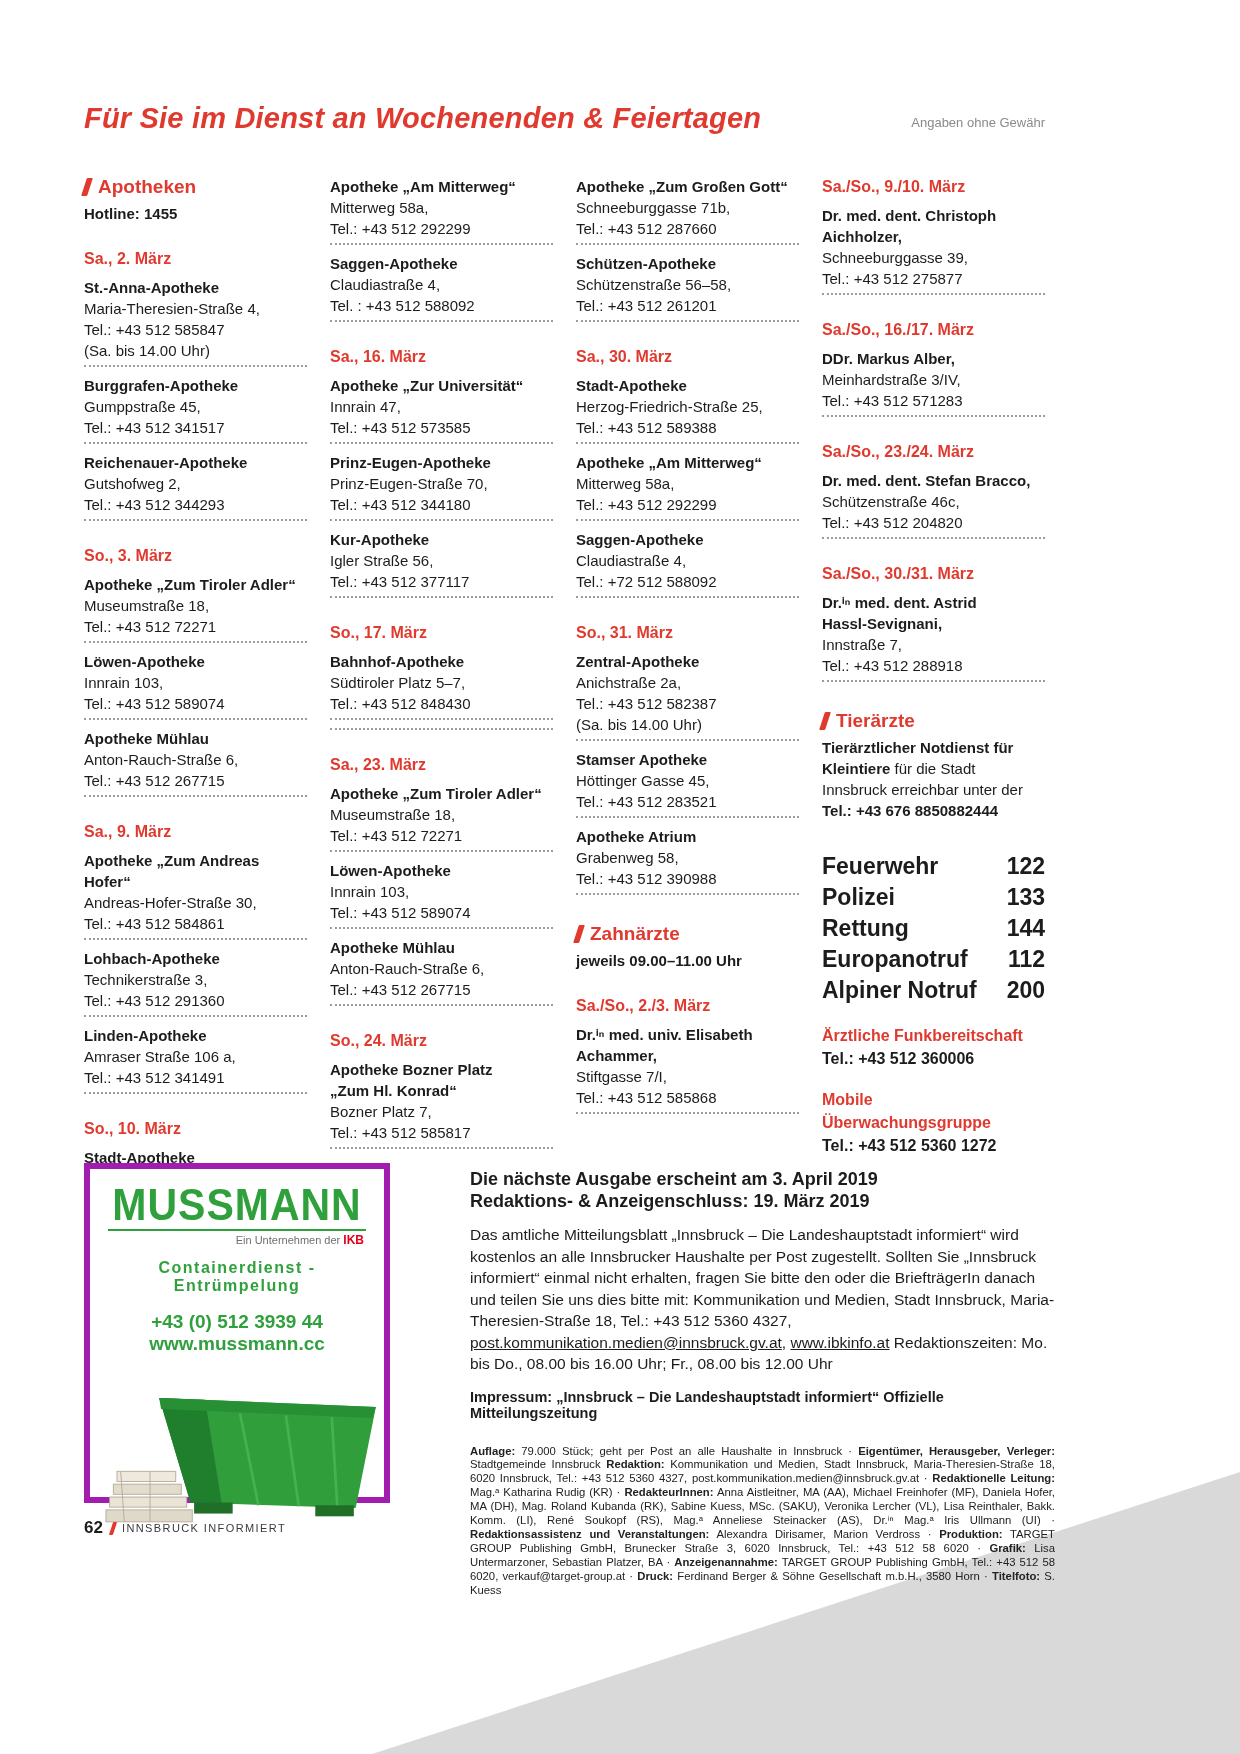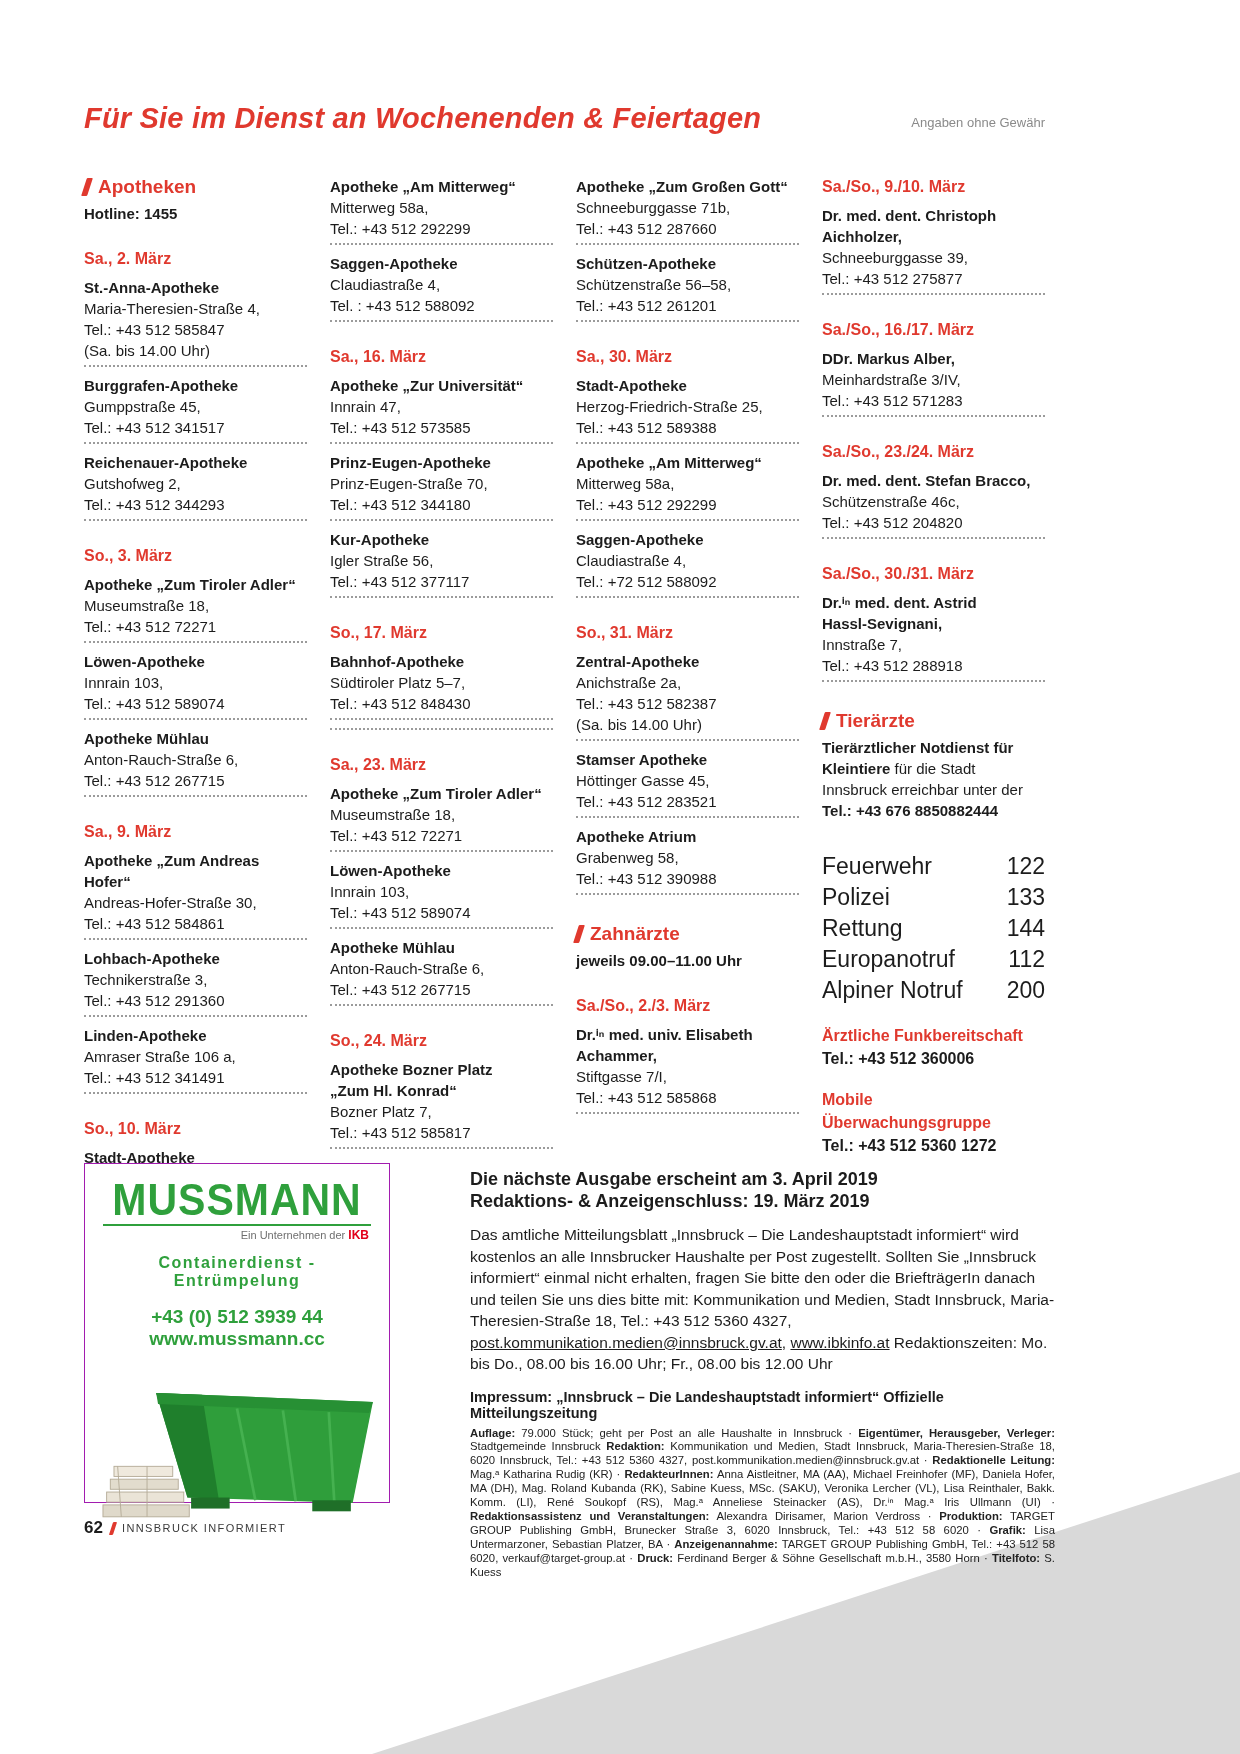--- a/index.html
+++ b/index.html
@@ -36,49 +36,49 @@
   .date { color:#E0392E; font-weight:bold; font-size:16px; margin:24px 0 8px 0; }
 
   .entry-name { font-weight:bold; }
   .dotted { border-bottom:2px dotted #9b9b9b; margin:4px 0 8px 0; height:1px; }
 
   .rich { margin-top:4px; }
   .seg-b { font-weight:bold; }
   .seg-u { text-decoration:underline; }
 
   .emergency { margin-top:30px; }
-  .em-row { display:flex; justify-content:space-between; font-weight:normal; font-size:23px; line-height:31px; }
+  .em-row { display:flex; justify-content:space-between; font-weight:bold; font-size:23px; line-height:31px; }
 
   .contact { margin-top:18px; }
   .contact-title { color:#E0392E; font-weight:bold; font-size:16px; line-height:23px; }
   .contact-tel { font-weight:bold; font-size:16px; line-height:23px; }
 
   
   .ad-box {
     position:absolute; left:84px; top:1163px; width:306px; height:340px;
-    border:1px solid #a21caf; background:#ffffff; padding:14px 12px 0 12px;
+    border:6px solid #a21caf; background:#ffffff; padding:14px 12px 0 12px;
   }
   .ad-brand {
     color:#2FA03C; font-weight:bold; font-size:41px; letter-spacing:1px;
     text-align:center; transform:scaleY(1.06); line-height:44px;
   }
   .ad-rule { border-bottom:2px solid #2FA03C; margin:2px 6px 2px 6px; }
   .ad-subbrand { text-align:right; font-size:11px; color:#6f6f6f; padding-right:8px; }
   .ikb { color:#E2001A; font-weight:bold; font-size:12px; }
   .ad-service { color:#2FA03C; font-weight:bold; font-size:16px; letter-spacing:1.5px; text-align:center; margin-top:12px; }
   .ad-phone, .ad-web { color:#2FA03C; font-weight:bold; font-size:19px; text-align:center; }
   .ad-phone { margin-top:16px; }
   .ad-illustration { display:block; margin:8px auto 0 auto; }
 
   
   .announcement { position:absolute; left:470px; top:1168px; width:585px; }
   .ann-h { font-size:18px; font-weight:bold; line-height:22px; }
   .ann-body { margin-top:12px; font-size:15.5px; line-height:21.5px; }
   .imp-head { margin-top:14px; font-size:14.5px; font-weight:bold; }
-  .imp-text { margin-top:6px; font-size:11.3px; line-height:13.9px; text-align:justify; color:#222; }
+  .imp-text { margin-top:24px; font-size:11.3px; line-height:13.9px; text-align:justify; color:#222; }
 
   
   .page-footer { position:absolute; left:84px; top:1518px; display:flex; align-items:center; }
   .pg-num { font-weight:bold; font-size:17px; margin-right:8px; }
   .footer-slash { width:4px; height:13px; margin-right:7px; }
   .mag-name { font-size:11px; letter-spacing:1.4px; color:#3a3a3a; }
 </style>
 </head>
 <body>
 

